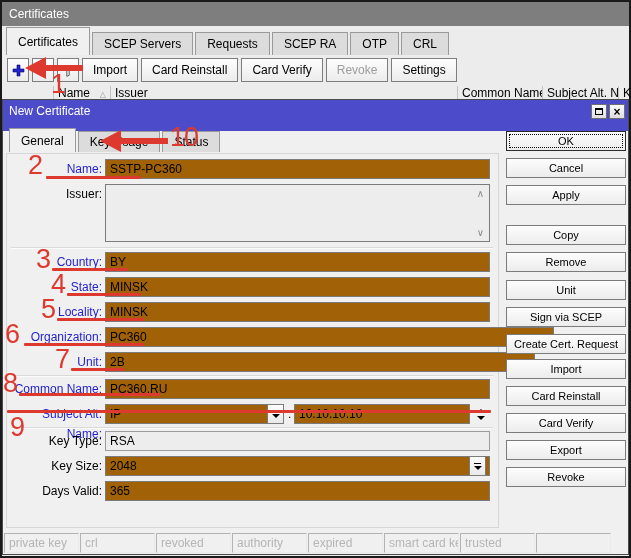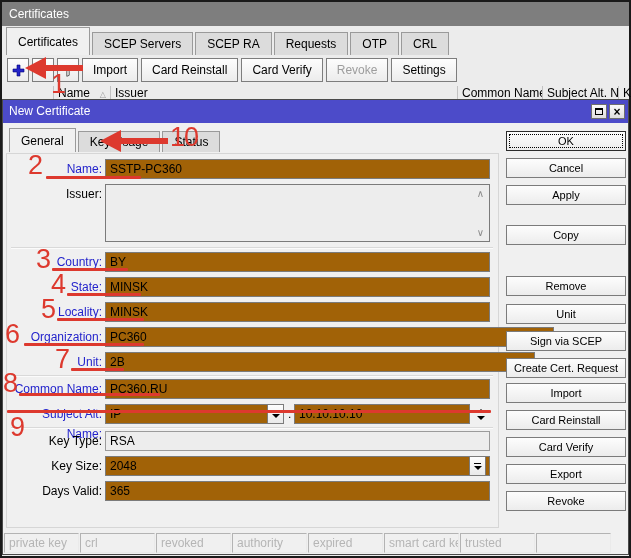--- a/index.html
+++ b/index.html
@@ -12,21 +12,21 @@
   .tab.active { height:28px; line-height:28px; background:#f0f0f0; }
   .toolbar { position:absolute; top:56px; left:5px; display:flex; gap:3px; }
   .tbtn { height:24px; border:1px solid #7d7d7d; background:linear-gradient(#fdfdfd,#ececec); font-size:12px; padding:0 10px; color:#000; display:flex; align-items:center; justify-content:center; white-space:nowrap; }
   .tbtn.icon { width:22px; padding:0; }
   .tbtn.disabled { color:#9d9d9d; }
   .headers { position:absolute; top:84px; left:2px; height:16px; display:flex; font-size:12px; color:#000; }
   .hcell { border-right:1px solid #c2c2c2; padding-left:4px; height:16px; line-height:15px; overflow:hidden; white-space:nowrap; position:relative; }
   .sort-glyph { position:absolute; right:4px; top:1px; font-size:8px; color:#9a9a9a; }
 
   .dialog { position:absolute; left:2px; top:99px; width:627px; height:456px; background:#f0f0f0; border:1px solid #4a4a4a; }
-  .titlebar-dialog { position:absolute; left:0; top:0; right:0; height:23px; background:#4c4bc9; color:#fff; font-size:12px; line-height:23px; padding-left:6px; }
+  .titlebar-dialog { position:absolute; left:0; top:0; right:0; height:31px; background:#4c4bc9; color:#fff; font-size:12px; line-height:23px; padding-left:6px; }
   .winbtn { position:absolute; top:4px; width:16px; height:15px; background:linear-gradient(#fbfbfb,#dedede); border:1px solid #6f6f6f; display:flex; align-items:center; justify-content:center; color:#000; }
   .winbtn .sq { width:8px; height:7px; border:1px solid #000; border-top-width:2px; }
   .winbtn.close { font-size:12px; font-weight:bold; line-height:1; }
   .dialog-tabs { position:absolute; top:28px; left:6px; display:flex; align-items:flex-end; }
   .dialog-tabs .tab { height:21px; line-height:21px; }
   .dialog-tabs .tab.active { height:24px; line-height:24px; background:#f0f0f0; }
   .fields-frame { position:absolute; left:3px; top:53px; width:493px; height:375px; border:1px solid #d6d6d6; }
   .flabel { position:absolute; width:95px; text-align:right; font-size:12px; color:#000; height:20px; line-height:20px; left:4px; }
   .flabel.blue { color:#2424cc; }
   .finput { position:absolute; height:20px; border:1px solid #7b7b7b; background:#a16207; font-size:12px; padding:0 4px; color:#000; }
@@ -35,21 +35,21 @@
   .issuer-box { position:absolute; left:102px; top:84px; width:385px; height:58px; border:1px solid #7b7b7b; background:#ededed; }
   .scroll-arrow { position:absolute; right:2px; width:13px; height:13px; color:#8b8b8b; font-size:10px; text-align:center; line-height:13px; }
   .combo-btn, .stepper { position:absolute; width:17px; height:20px; border:1px solid #7b7b7b; background:linear-gradient(#fdfdfd,#e9e9e9); display:flex; flex-direction:column; align-items:center; justify-content:center; }
   .combo-bar { width:7px; height:1px; background:#000; margin-bottom:2px; }
   .tri-down { width:0; height:0; border-left:4px solid transparent; border-right:4px solid transparent; border-top:4px solid #000; }
   .tri-up { width:0; height:0; border-left:4px solid transparent; border-right:4px solid transparent; border-bottom:4px solid #000; margin-bottom:3px; }
   .colon { position:absolute; font-size:12px; color:#000; height:20px; line-height:20px; }
   .side-buttons { position:absolute; left:503px; top:31px; width:120px; display:flex; flex-direction:column; }
   .side-btn { height:20px; margin-bottom:7px; border:1px solid #7b7b7b; background:linear-gradient(#fdfdfd,#ececec); font-size:11px; color:#000; display:flex; align-items:center; justify-content:center; white-space:nowrap; }
   .side-btn:nth-child(3) { margin-bottom:20px; }
-  .side-btn:nth-child(5) { margin-bottom:8px;margin-top:24px; }
+  .side-btn:nth-child(5) { margin-bottom:8px; }
   .side-btn:nth-child(8) { margin-bottom:5px; }
   .side-btn.focused { outline:1px dotted #000; outline-offset:-4px; border-color:#2b2b2b; }
   .statusbar { position:absolute; left:1px; top:433px; height:20px; display:flex; gap:1px; }
   .scell { width:75px; height:20px; border:1px solid; border-color:#b3b3b3 #eaeaea #eaeaea #b3b3b3; color:#b5b5b5; font-size:12px; line-height:18px; padding-left:4px; overflow:hidden; white-space:nowrap; }
 
   .ann { position:absolute; z-index:99; }
   .ann-num { color:#dd392e; font-size:27px; line-height:1; letter-spacing:-1px; }
   .ann-line { background:#dd392e; height:3px; border-radius:1px; }
   .arrow-head { width:0; height:0; border-top:11px solid transparent; border-bottom:11px solid transparent; border-right:21px solid #dd392e; }
   .arrow-tail { position:absolute; background:#dd392e; height:6px; }
@@ -60,22 +60,22 @@
 <div class="screen">
 
   <div class="main-window">
     <div class="titlebar-main">
       <span>Certificates</span>
     </div>
 
     <div class="tabs-main">
       <div class="tab active">Certificates</div>
       <div class="tab">SCEP Servers</div>
+      <div class="tab">Requests</div>
       <div class="tab">SCEP RA</div>
-      <div class="tab">Requests</div>
       <div class="tab">OTP</div>
       <div class="tab">CRL</div>
     </div>
 
     <div class="toolbar">
       <div class="tbtn icon">
         <svg width="13" height="13" viewBox="0 0 13 13">
             <path d="M5 1h3v4h4v3H8v4H5V8H1V5h4z" fill="#2424c8" stroke="#00007a" stroke-width="0.6"></path>
           </svg>
       </div>

